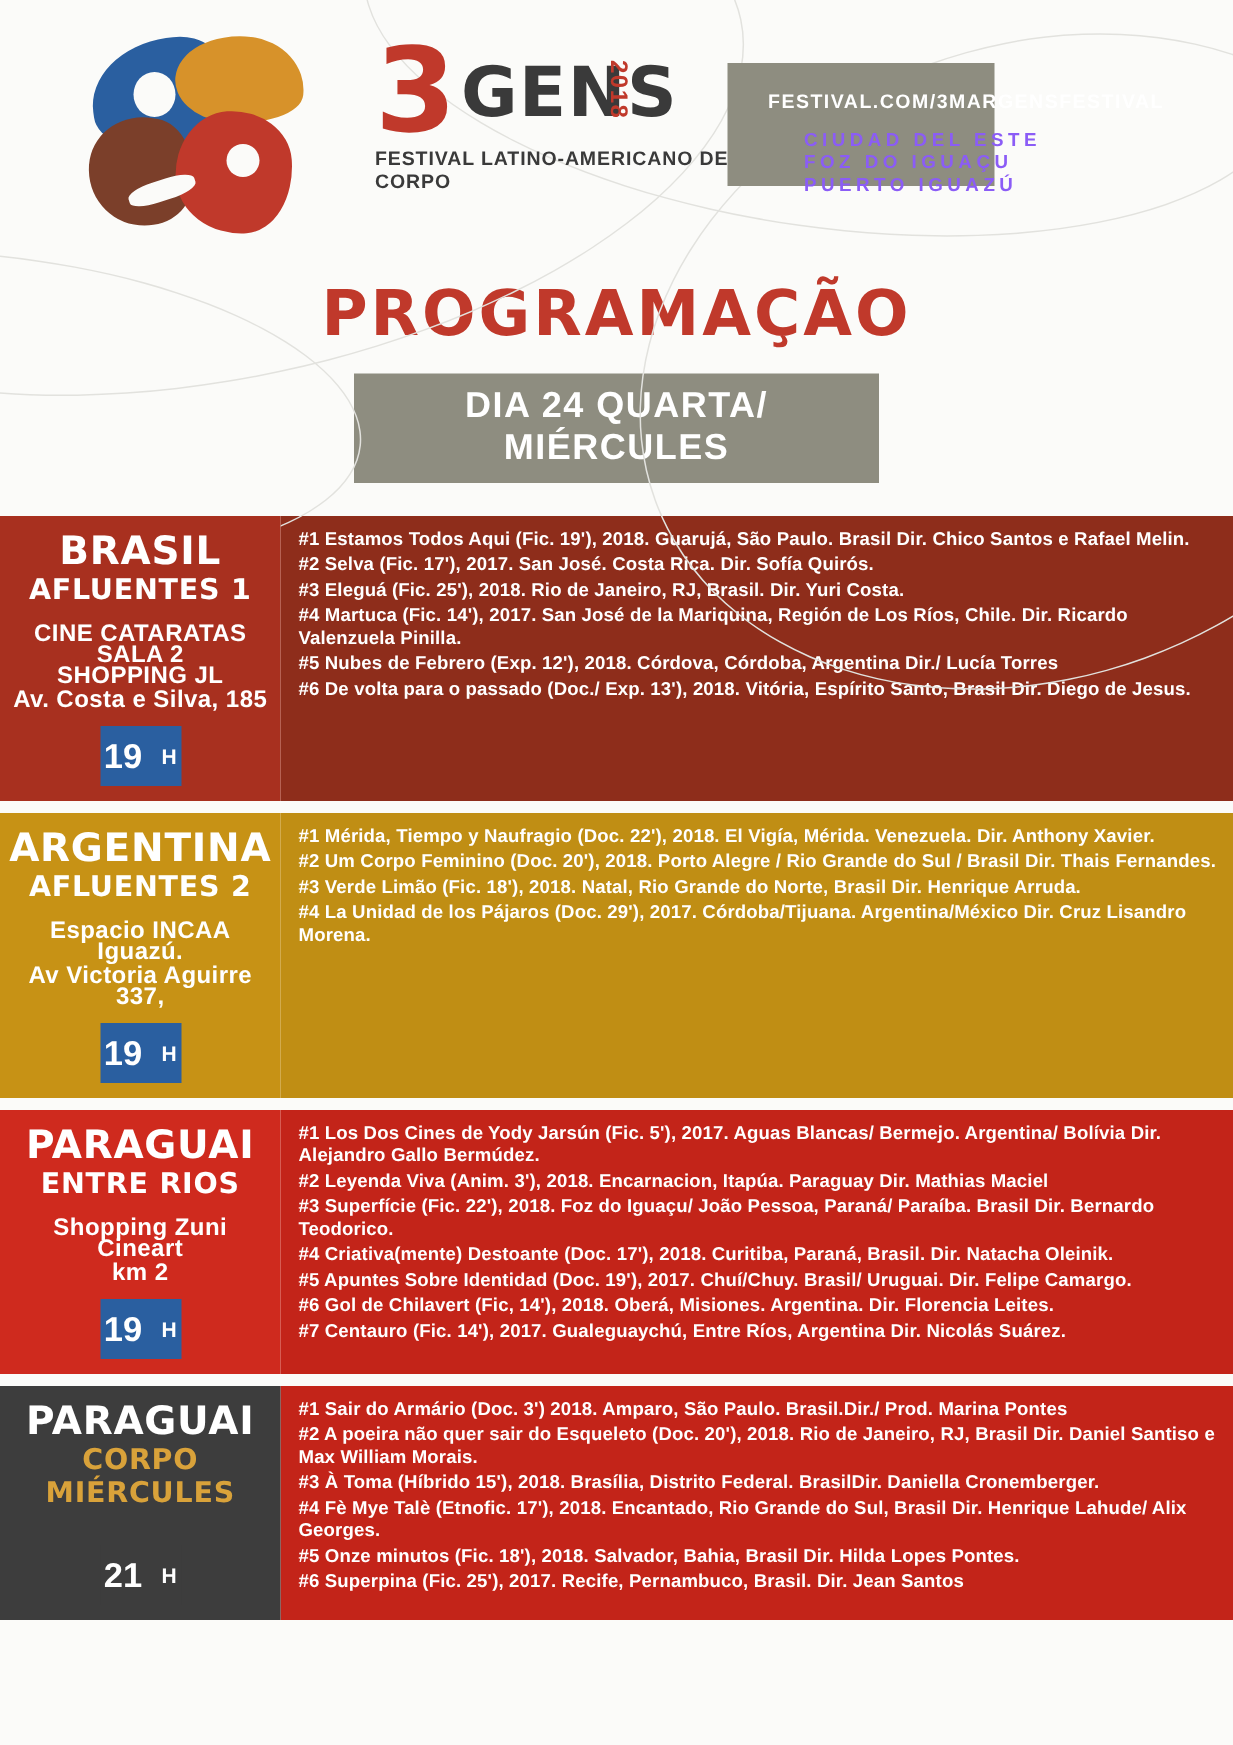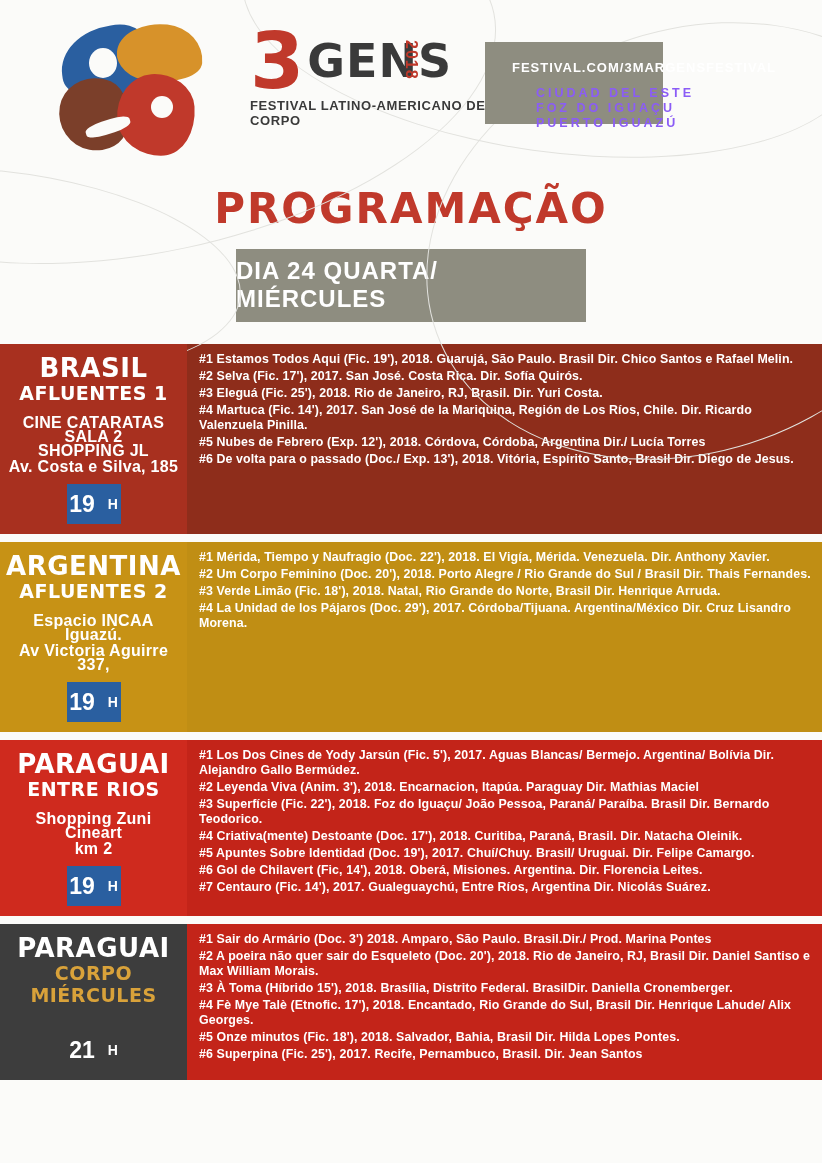--- a/index.html
+++ b/index.html
@@ -36,21 +36,21 @@
   .lt-mar,.lt-gens{font-family:"DejaVu Sans",sans-serif;font-weight:bold;font-size:46px;line-height:46px;color:#3a3a3a;letter-spacing:1px;}
   .lt-year{font-size:16px;font-weight:bold;color:#c0392b;transform:rotate(90deg);transform-origin:left top;position:absolute;left:170px;top:10px;letter-spacing:1px;}
   .lt-sub{font-size:13px;font-weight:bold;color:#3a3a3a;letter-spacing:0.6px;margin-top:6px;}
 
   .fb-box{position:absolute;left:485px;top:42px;width:178px;height:82px;background:#8e8d80;}
   .fb-url{position:absolute;left:512px;top:60px;font-size:13px;letter-spacing:1px;color:#ffffff;font-weight:bold;}
   .fb-cities{position:absolute;left:536px;top:86px;font-size:12.5px;letter-spacing:3px;color:#8b5cf6;font-weight:bold;line-height:15px;}
 
   
   .prog-title{text-align:center;font-family:"DejaVu Sans",sans-serif;font-weight:bold;font-size:42px;letter-spacing:2px;color:#c0392b;margin-top:4px;}
-  .day-bar{width:350px;margin:16px auto 0;background:#8e8d80;color:#fff;font-size:24px;font-weight:bold;letter-spacing:1px;padding:8px 0 9px;}
+  .day-bar{width:350px;margin:16px auto 0;background:#8e8d80;color:#fff;text-align:center;font-size:24px;font-weight:bold;letter-spacing:1px;padding:8px 0 9px;}
 
   
   .blocks{margin-top:22px;border-radius:28px;}
   .block{display:flex;margin-bottom:8px;}
   .left{width:175px;flex:0 0 175px;color:#fff;padding:10px 6px 10px;text-align:center;position:relative;}
   .right{flex:1;color:#fff;padding:8px 10px 8px 12px;}
   .ttl1{font-family:"DejaVu Sans",sans-serif;font-weight:bold;font-size:26px;letter-spacing:0.5px;line-height:28px;}
   .ttl2{font-family:"DejaVu Sans",sans-serif;font-weight:bold;font-size:19px;letter-spacing:0.5px;line-height:22px;}
   .venue{font-size:16px;line-height:14px;font-weight:bold;margin-top:12px;letter-spacing:0.3px;}
   .time{margin:10px auto 0;width:54px;height:40px;background:#2a5fa0;color:#fff;display:flex;align-items:center;justify-content:center;font-weight:bold;font-size:23px;gap:12px;}

